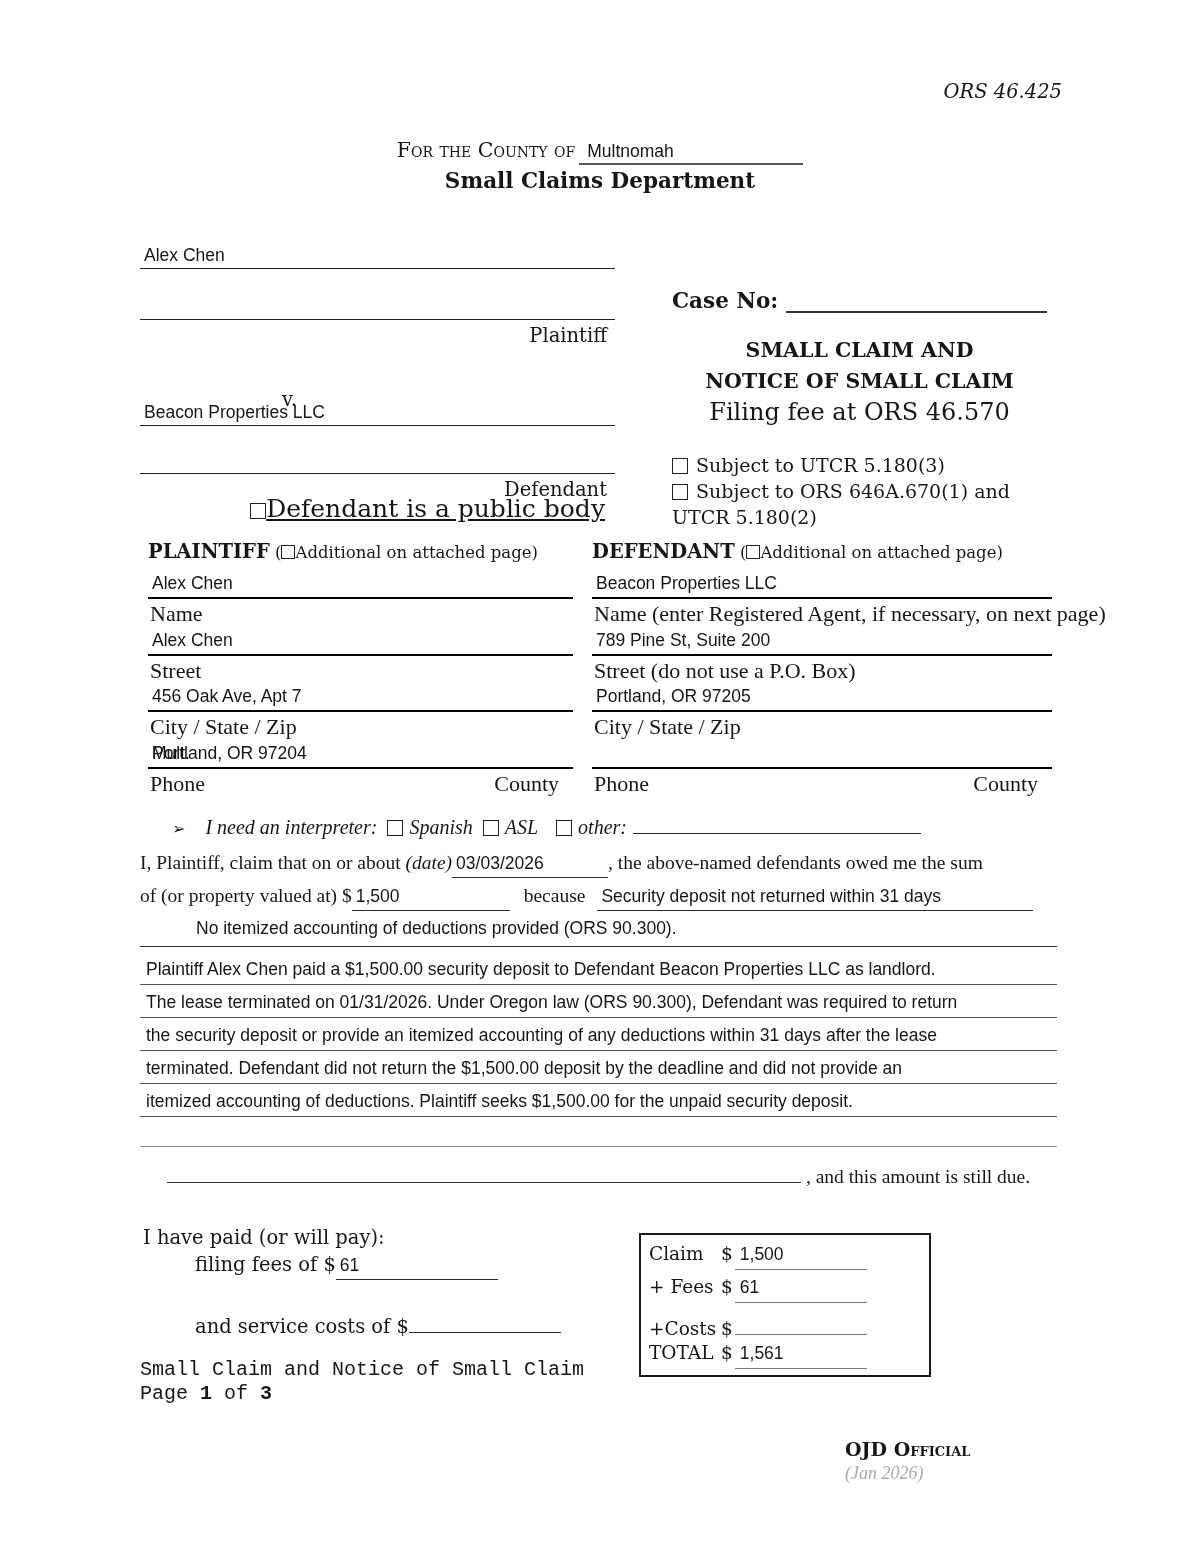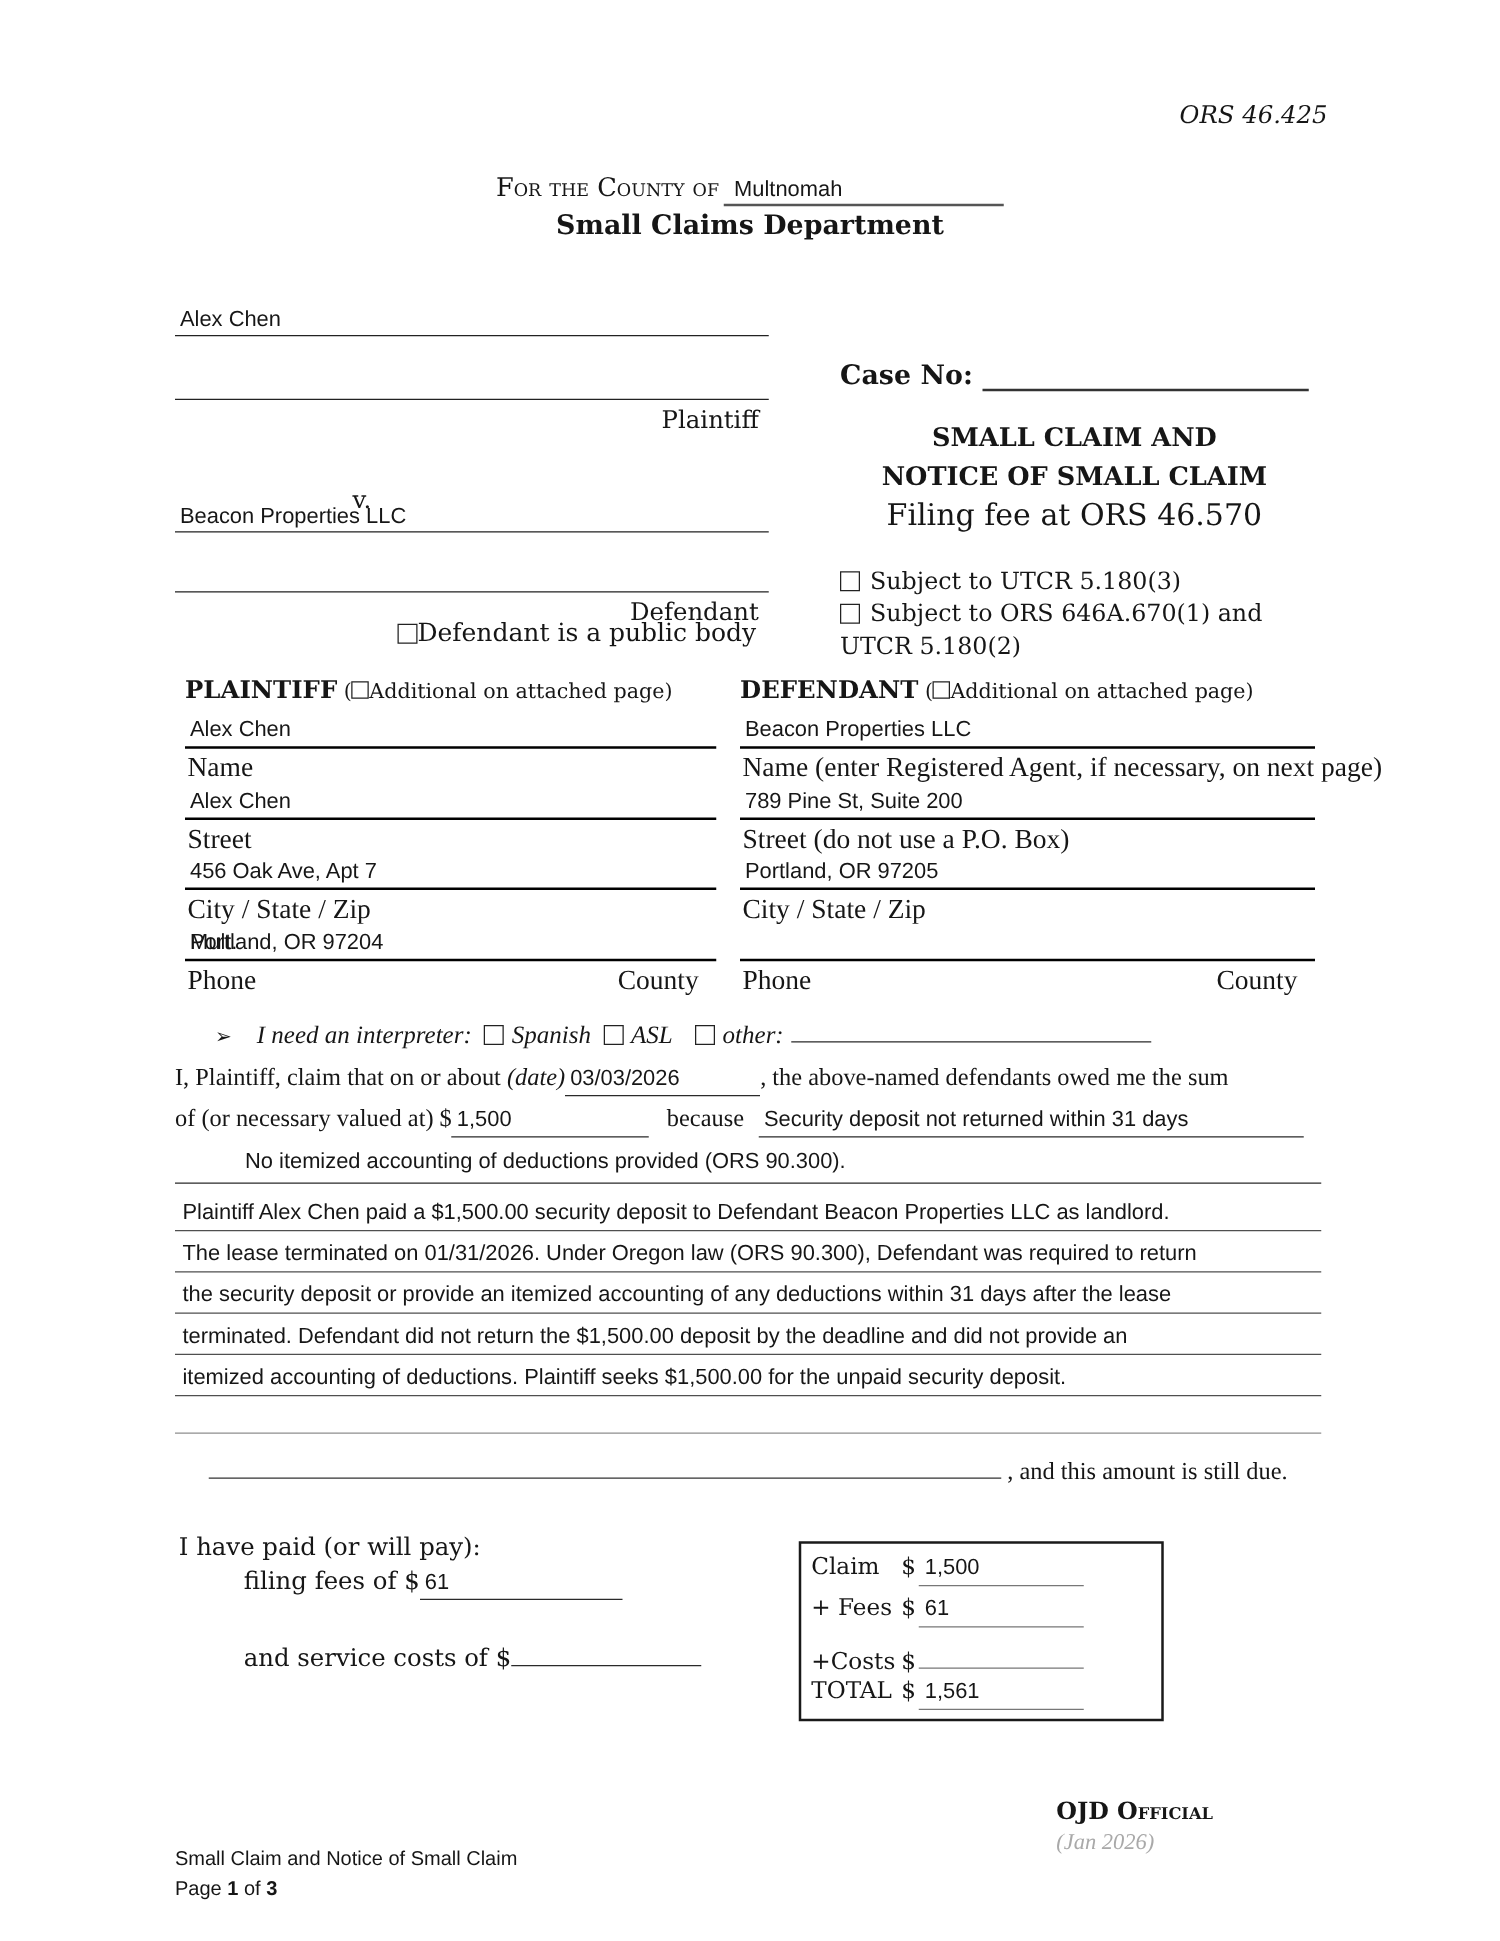--- a/index.html
+++ b/index.html
@@ -36,22 +36,22 @@
   .cap-left { top:240px; left:140px; width:475px; height:300px; }
   .cap-row { position:absolute; left:0; right:0; border-bottom:1.8px solid #222; }
   .cap-row .fill { position:absolute; left:4px; bottom:2px; font-size:17.5px; }
   .plaintiff-label, .defendant-label { position:absolute; right:0; padding-right:8px;
       font-size:19.5px; }
   .sid-line { position:absolute; top:114px; left:30px; font-size:19px; font-style:italic;
       white-space:nowrap; }
   .blank-slot { display:inline-block; border-bottom:1.6px solid #2a2a2a; height:22px;
       vertical-align:baseline; }
   .versus { position:absolute; top:148px; left:142px; font-size:19.5px; }
-  .pubbody { position:absolute; top:254px; right:0; padding-right:10px; font-size:20px;
-      white-space:nowrap; }
+  .pubbody { position:absolute; top:254px; right:0; padding-right:10px; font-size:25px;
+      white-space:nowrap;text-decoration:underline; }
 
   .cap-right { top:288px; left:672px; width:375px; }
   .caseno-row { display:flex; align-items:flex-end; }
   .caseno-label { font-weight:bold; font-size:21.5px; white-space:nowrap; }
   .caseno-line { flex:1; border-bottom:2px solid #333; height:24px; margin-left:8px; }
   .claim-titles { margin-top:22px; text-align:center; }
   .claim-title { font-size:20.5px; font-weight:bold; line-height:31px; }
   .filing-note { font-size:24px; margin-top:1px;text-align:center; }
   .subject-rows { margin-top:26px; font-size:19px; line-height:26px; }
   .subject-rows .cb { margin-right:8px; }
@@ -114,22 +114,22 @@
   .totals-box { top:1233px; left:639px; width:292px; height:144px;
       border:2.3px solid #1a1a1a; padding:8px 0 0 8px; }
   .tb-row { display:flex; align-items:baseline; height:33px; }
   .tb-label { width:72px; font-size:18.5px; }
   .tb-dollar { font-size:18.5px; margin-right:2px; }
   .tb-slot { display:inline-block; width:132px; border-bottom:1.5px solid #777;
       height:26px; font-family:"Liberation Sans", sans-serif; font-size:17.5px;
       padding-left:5px; }
 
   
-  .footer-left { top:1476px; left:140px; font-family:Liberation Sans, sans-serif;
-      font-size:16px; line-height:24px; }
+  .footer-left { top:1358px; left:140px; font-family:Liberation Mono, monospace;
+      font-size:20px; line-height:24px; }
   .footer-right { top:1437px; left:845px; line-height:24px; }
   .ojd { font-size:19px; font-weight:bold; font-variant:small-caps; }
   .rev { font-family:"Liberation Serif", serif; font-size:18px; font-style:italic;
       color:#a9a9a9; }
 </style>
 </head>
 <body>
 
 <div class="page">
 
@@ -236,21 +236,21 @@
   <div class="abs interp">
     <span class="arrow">➢</span><span class="lbl">I need an interpreter:</span><span class="cb"></span><span class="opt">Spanish</span><span class="cb"></span><span class="opt">ASL</span><span class="cb" style="margin-left:18px;"></span><span class="opt">other:</span><span class="other-slot"></span>
   </div>
 
   <div class="abs claim-block">
     <div class="cl-line">
       <span>I, Plaintiff, claim that on or about</span>
       <span class="it">(date)</span><span class="inline-fill date-slot">03/03/2026</span><span>, the above-named defendants owed me the sum</span>
     </div>
     <div class="cl-line">
-      <span>of (or necessary valued at) $</span><span class="inline-fill amount-slot">1,500</span><span style="margin-left:14px;">because</span><span class="inline-fill because-slot">Security deposit not returned within 31 days</span>
+      <span>of (or property valued at) $</span><span class="inline-fill amount-slot">1,500</span><span style="margin-left:14px;">because</span><span class="inline-fill because-slot">Security deposit not returned within 31 days</span>
     </div>
     <div class="cl-line3">No itemized accounting of deductions provided (ORS 90.300).</div>
   </div>
 
   <div class="abs desc-block">
     <div class="desc-line">Plaintiff Alex Chen paid a $1,500.00 security deposit to Defendant Beacon Properties LLC as landlord.</div>
     <div class="desc-line">The lease terminated on 01/31/2026. Under Oregon law (ORS 90.300), Defendant was required to return</div>
     <div class="desc-line">the security deposit or provide an itemized accounting of any deductions within 31 days after the lease</div>
     <div class="desc-line">terminated. Defendant did not return the $1,500.00 deposit by the deadline and did not provide an</div>
     <div class="desc-line">itemized accounting of deductions. Plaintiff seeks $1,500.00 for the unpaid security deposit.</div>

